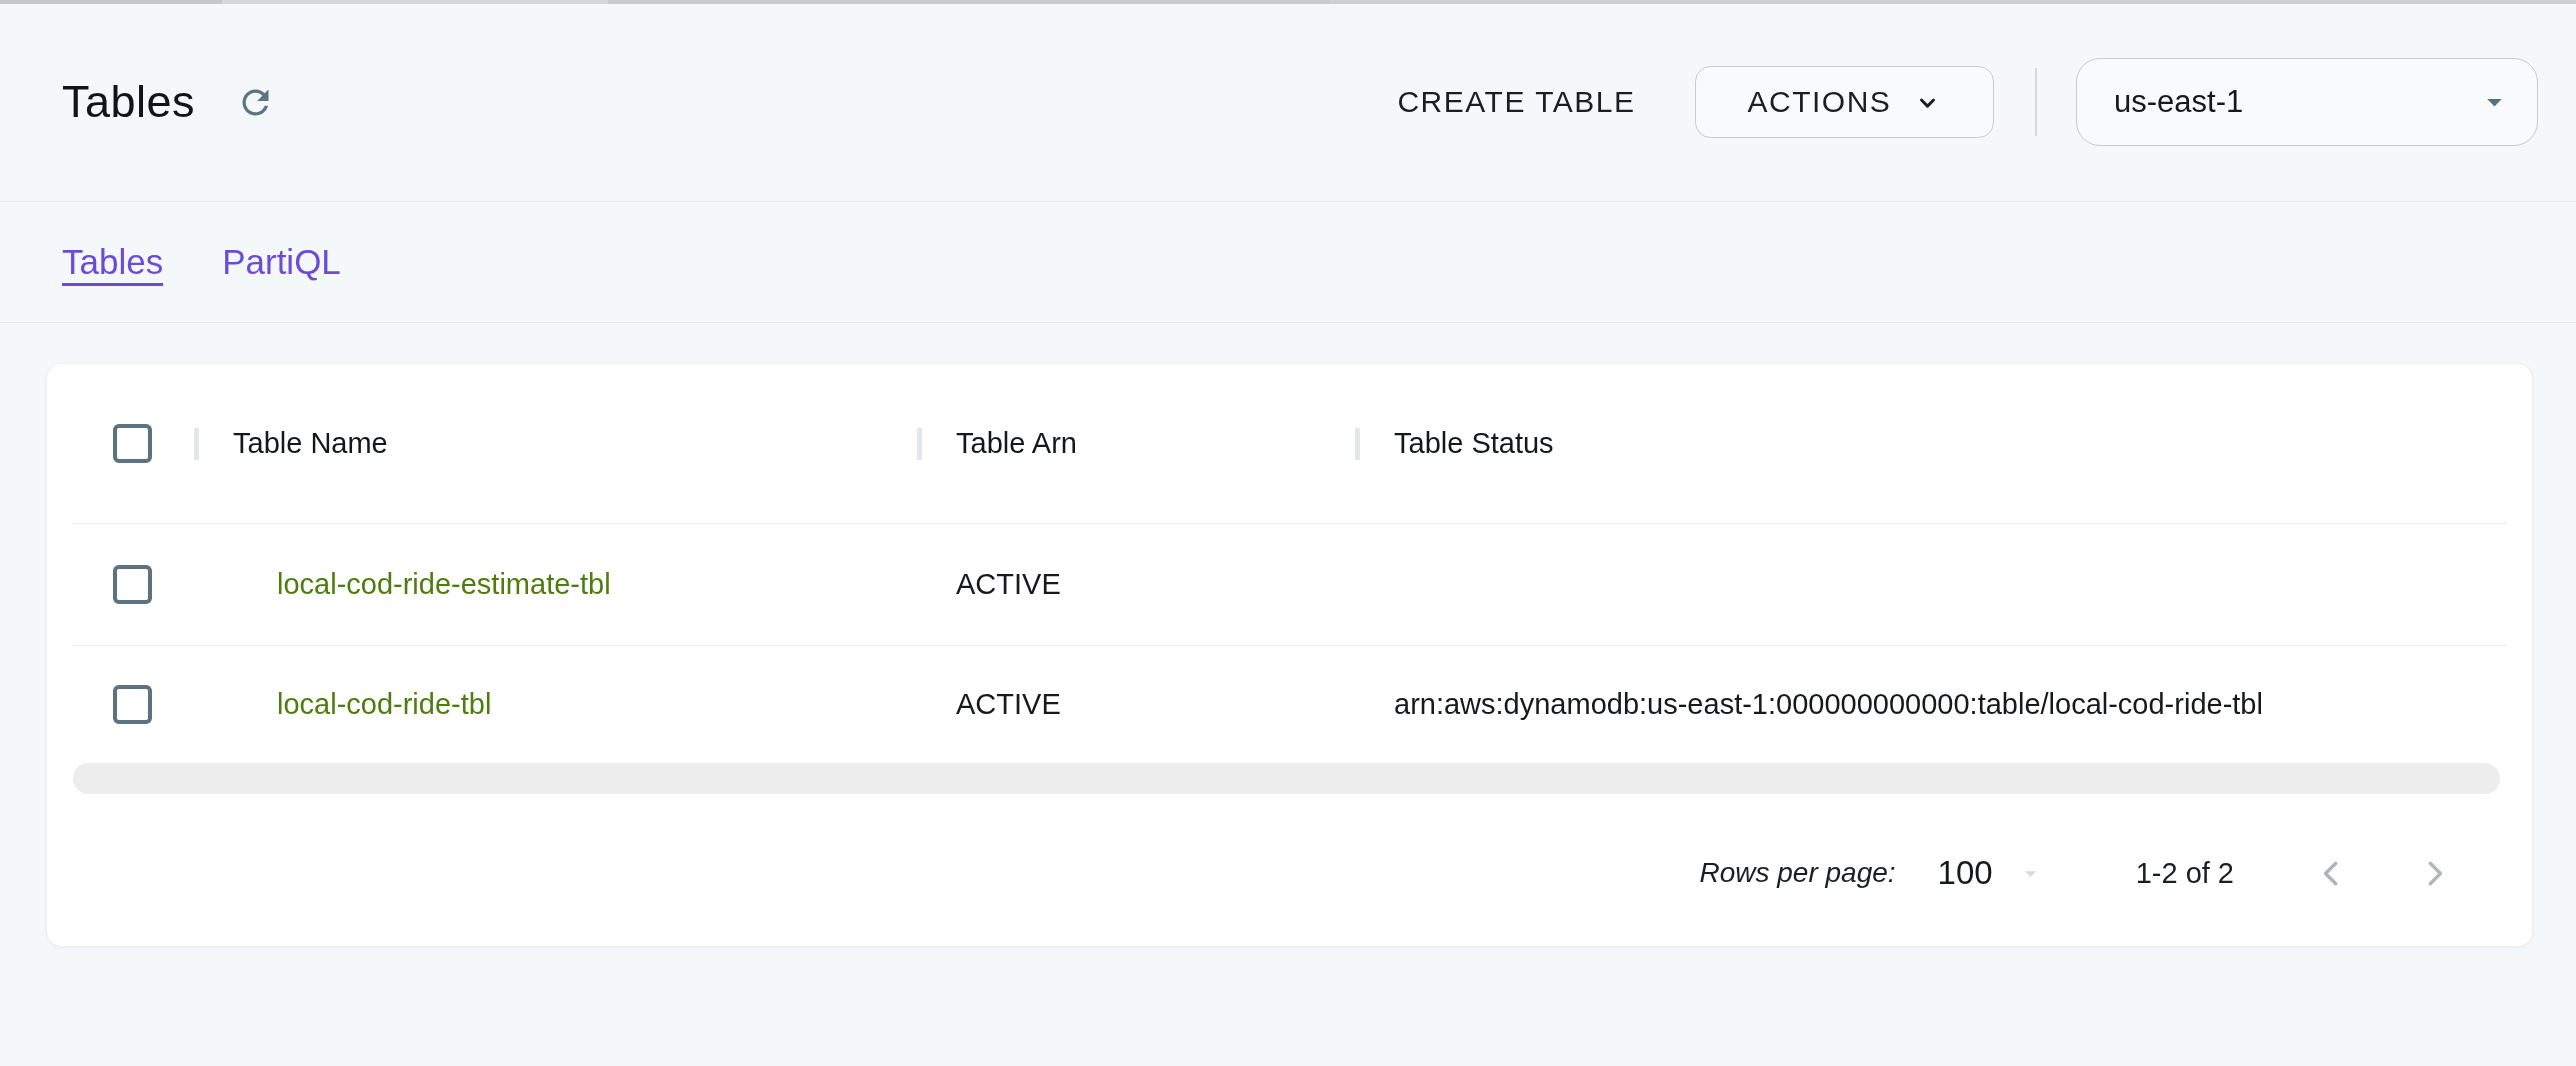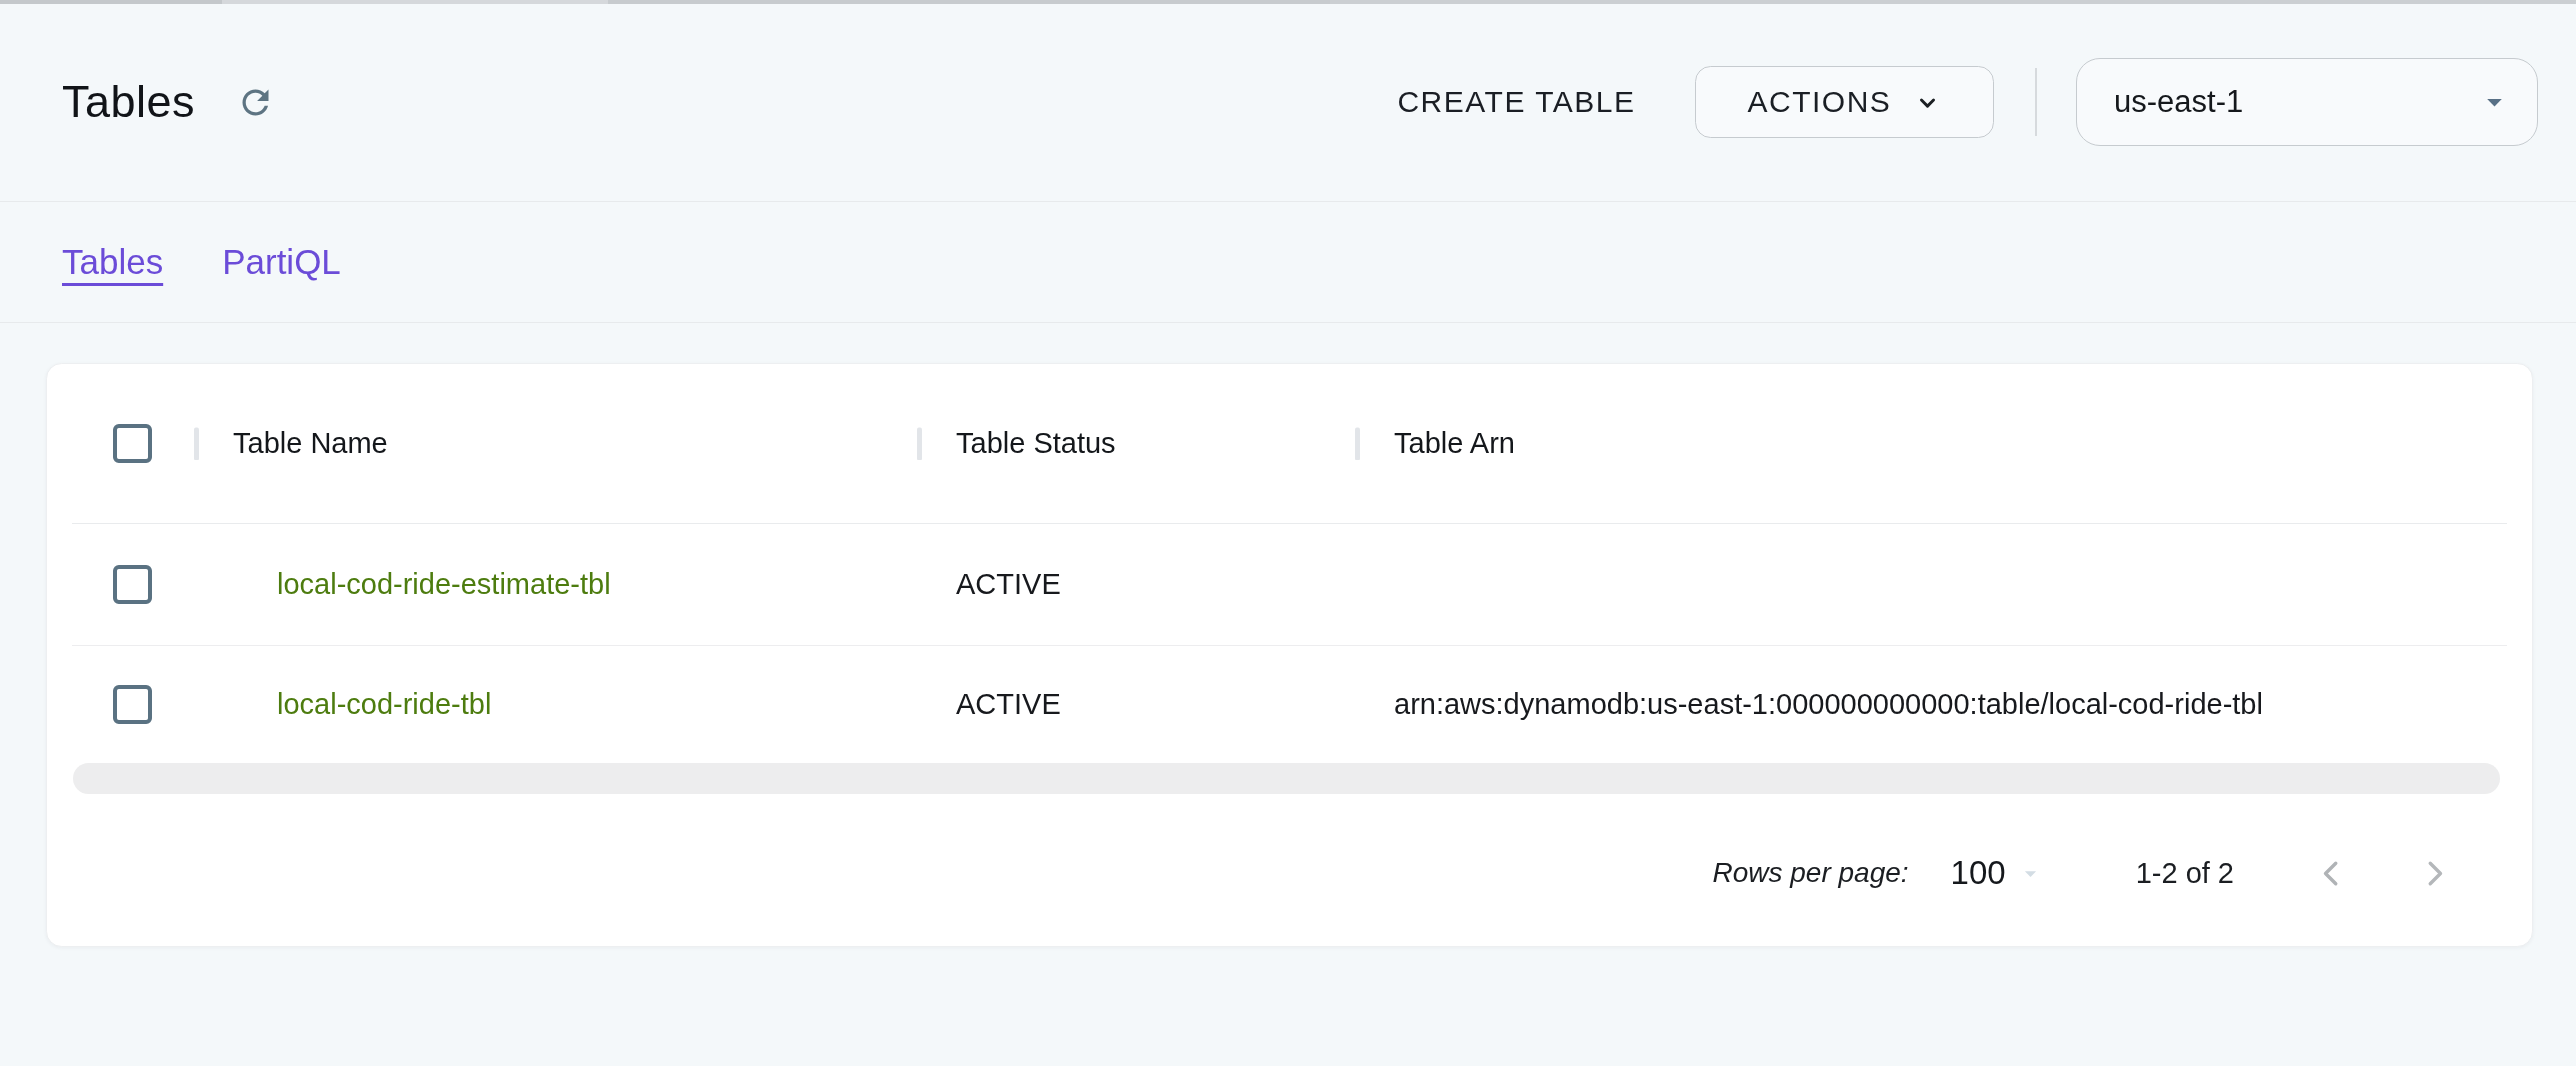--- a/index.html
+++ b/index.html
@@ -99,21 +99,21 @@
     background:#ededee; cursor:pointer;
   }
 
   
   .pagination {
     height:127px; margin-top:15.6px; display:flex; align-items:center; justify-content:flex-end;
     padding-right:49px; 
   }
   .rpp-label { font-size:28px; color:#1b1e22;font-style:italic; }
   .rpp-select {
-    display:flex; align-items:center; gap:11px; margin-left:42px; cursor:pointer;
+    display:flex; align-items:center; gap:24px; margin-left:42px; cursor:pointer;
     border:none; background:transparent; font-family:inherit;
   }
   .rpp-value { font-size:33px; color:#15181c; }
   .rpp-select svg { width:27px; height:27px; }
   .range-label { font-size:29px; color:#1b1e22; margin-left:92px; }
   .nav-btn {
     width:47px; height:47px; margin-left:0; border:none; background:transparent;
     display:flex; align-items:center; justify-content:center; cursor:pointer;
   }
   .nav-btn.prev { margin-left:74px; }
@@ -167,22 +167,22 @@
   </nav>
 
   <div class="card">
     <div class="table-area">
 
       <div class="trow head">
         <div class="cb-cell">
           <input type="checkbox" class="checkbox" style="">
         </div>
         <div class="cell head-cell">Table Name</div>
+        <div class="cell head-cell">Table Arn</div>
         <div class="cell head-cell">Table Status</div>
-        <div class="cell head-cell">Table Arn</div>
       </div>
 
       <div class="trow r1">
         <div class="cb-cell">
           <input type="checkbox" class="checkbox" style="">
         </div>
         <div class="cell">
           <a class="name-link">local-cod-ride-estimate-tbl</a>
         </div>
         <div class="cell">ACTIVE</div>

